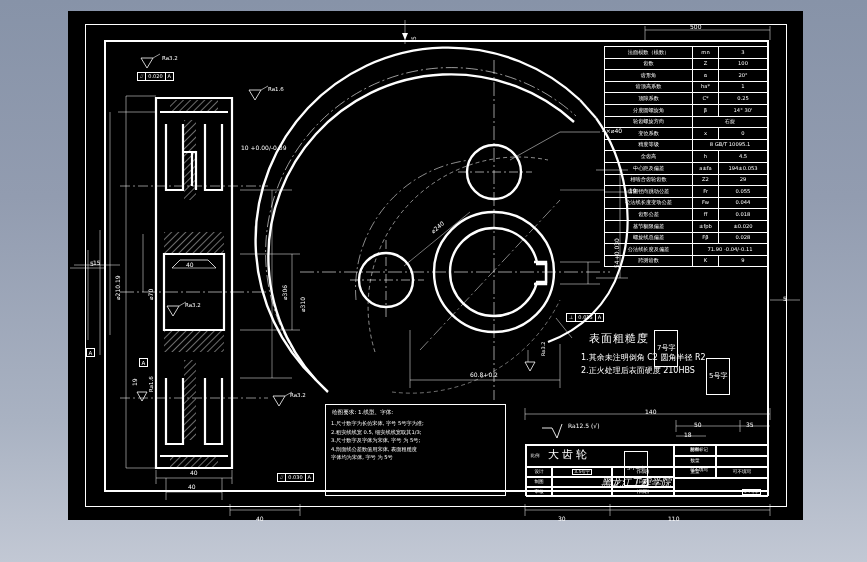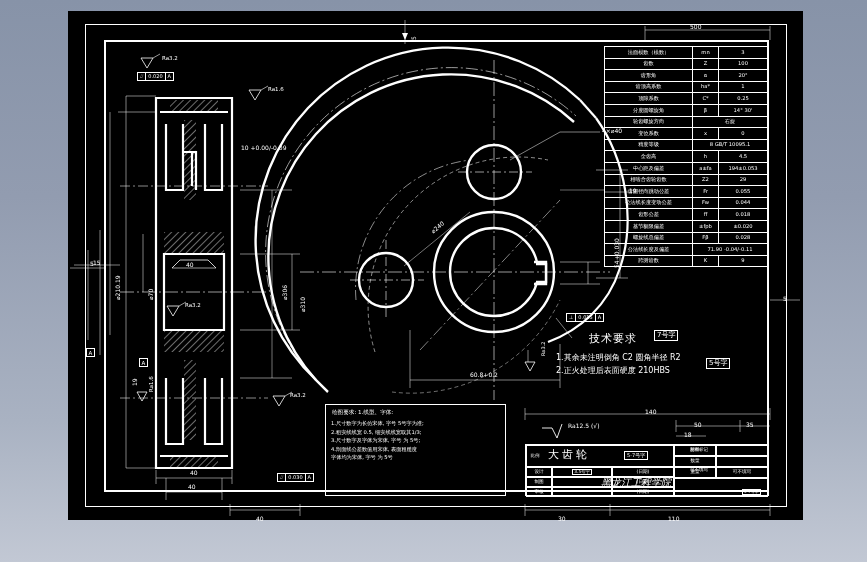--- a/index.html
+++ b/index.html
@@ -66,26 +66,26 @@
   .param-table td.name { width: 88px; }
   .param-table td.sym  { width: 26px; }
   .param-table td.val  { width: 49px; }
 
   
   .tech-title {
     position: absolute; left: 589px; top: 331px;
     color:#fff; font-size: 11px; letter-spacing: 1px;
   }
   .tech-lines {
-    position: absolute; left: 556px; top: 351px;
+    position: absolute; left: 581px; top: 351px;
     color:#fff; font-size: 8px; line-height: 13px;
   }
   .sizebox {
     position:absolute; color:#fff; font-size:7px;
-    border:1px solid #fff; padding: 1px 2px; line-height:1;
+    border:1px solid #fff; padding: 14px 2px; line-height:1;
   }
 
   
   .notes-box {
     position: absolute;
     left: 325px; top: 404px; width: 181px; height: 92px;
     border: 1.2px solid #ffffff;
   }
   .notes-box .nb-title {
     position:absolute; left:6px; top:4px; color:#fff; font-size:5.6px;
@@ -411,21 +411,21 @@
           <td class="val" colspan="2">71.90 -0.04/-0.11</td>
         </tr>
         <tr>
           <td class="name">跨测齿数</td>
           <td class="sym">K</td>
           <td class="val">9</td>
         </tr>
       </tbody>
   </table>
 
-  <div class="tech-title">技术要求</div>
+  <div class="tech-title">表面粗糙度</div>
   <div class="sizebox" style="left:654px; top:330px;">7号字</div>
   <div class="sizebox" style="left:706px; top:358px;">5号字</div>
   <div class="tech-lines">
     <div>1.其余未注明倒角 C2  圆角半径 R2</div>
     <div>2.正火处理后表面硬度 210HBS</div>
   </div>
 
   <div class="notes-box">
     <div class="nb-title">绘图要求: 1.线型、字体:</div>
     <div class="nb-list">

